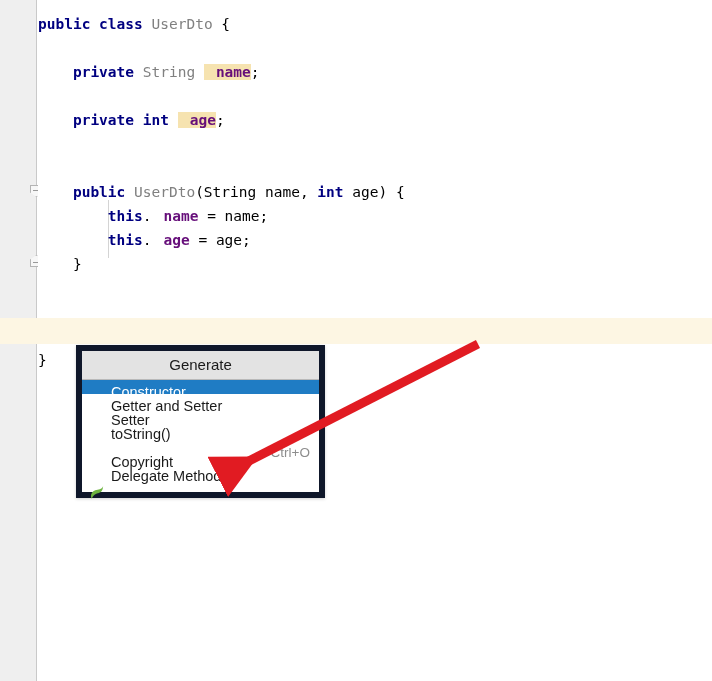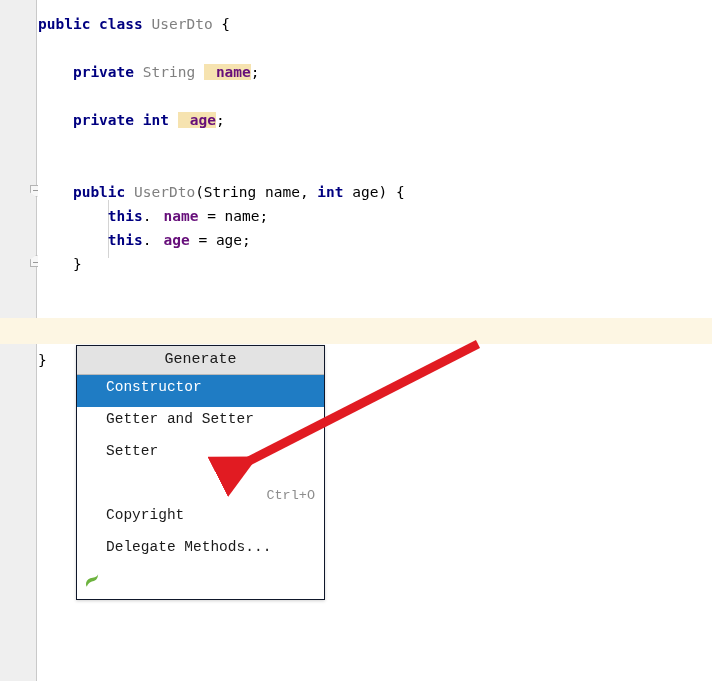--- a/index.html
+++ b/index.html
@@ -84,54 +84,53 @@
   .fld  { color: #660e7a; font-weight: bold; padding-left: 12px; }
   .plain{ color: #000000; }
   .hl   { background: #f6e3b0; }
 
   
   .popup {
     position: absolute;
     left: 76px; top: 345px;
     width: 249px;
     background: #ffffff;
-    border: 1px solid #0f172a;
+    border: 6px solid #0f172a;
     box-sizing: border-box;
     box-shadow: 0 1px 3px rgba(0,0,0,0.18);
-    font-family: Liberation Mono, monospace;
   }
   .popup-title {
     height: 28px;
     line-height: 28px;
     text-align: center;
     background: #e3e3e3;
     border-bottom: 1px solid #b9b9b9;
     font-size: 15px;
     color: #1a1a1a;
   }
   .menu-list { padding: 0; margin: 0; list-style: none; }
   .menu-item {
     position: relative;
-    height: 32px;
+    height: 14px;
     line-height: 25px;
     padding-left: 29px;
     padding-right: 8px;
     font-size: 14.5px;
     color: #1a1a1a;
     box-sizing: border-box;
     white-space: nowrap;
   }
   .menu-item.selected {
     background: #1f7cc4;
     color: #ffffff;
   }
   .menu-item .shortcut {
     position: absolute;
     right: 9px;
-    top: 12px;
+    top: 4px;
     color: #8d8d8d;
     font-size: 13.5px;
   }
   .leaf-icon {
     position: absolute;
     left: 7px; top: 5px;
     width: 16px; height: 15px;
   }
 
   
@@ -161,20 +160,21 @@
     <div class="indent-guide"></div>
     <div class="code" id="code-layer"><div class="ln" style="top: 12px; left: 0px;"><span class="kw">public </span><span class="kw">class </span><span class="cls">UserDto </span><span class="plain">{</span></div><div class="ln" style="top: 60px; left: 0px;"><span class="plain">    </span><span class="kw">private </span><span class="cls">String </span><span class="fld hl">name</span><span class="plain">;</span></div><div class="ln" style="top: 108px; left: 0px;"><span class="plain">    </span><span class="kw">private </span><span class="kw">int </span><span class="fld hl">age</span><span class="plain">;</span></div><div class="ln" style="top: 180px; left: 0px;"><span class="plain">    </span><span class="kw">public </span><span class="cls">UserDto</span><span class="plain">(String name, </span><span class="kw">int </span><span class="plain">age) {</span></div><div class="ln" style="top: 204px; left: 0px;"><span class="plain">        </span><span class="kw">this</span><span class="plain">.</span><span class="fld">name </span><span class="plain">= name;</span></div><div class="ln" style="top: 228px; left: 0px;"><span class="plain">        </span><span class="kw">this</span><span class="plain">.</span><span class="fld">age </span><span class="plain">= age;</span></div><div class="ln" style="top: 252px; left: 0px;"><span class="plain">    }</span></div><div class="ln" style="top: 348px; left: 0px;"><span class="plain">}</span></div></div>
   </div>
 
   <div class="popup">
     <div class="popup-title">Generate</div>
     <ul class="menu-list" id="menu-list">
         <li class="menu-item selected"><span>Constructor</span></li>
         <li class="menu-item"><span>Getter and Setter</span></li>
         <li class="menu-item"><span>Setter</span></li>
+        <li class="menu-item"><span>toString()</span></li>
         <li class="menu-item"><span class="shortcut">Ctrl+O</span></li>
         <li class="menu-item"><span>Copyright</span></li>
         <li class="menu-item"><span>Delegate Methods...</span></li>
         <li class="menu-item"><span class="leaf-icon"><svg viewBox="0 0 16 16" width="16" height="15">
               <path d="M14.5 1.3C12.9 5.4 9.6 4.2 6.1 5.6 3.2 6.8 1.2 9.5 1.6 12.6c.2 1.3.9 2.1.9 2.1s.3-2.1 2.3-3.9c2.5-2.3 5.9-1.6 8-4.1 1.6-1.9 1.7-5.4 1.7-5.4z" fill="#6DB33F"></path>
             </svg></span></li>
       </ul>
   </div>
 
   <svg class="arrow-svg" viewBox="0 0 712 681">

